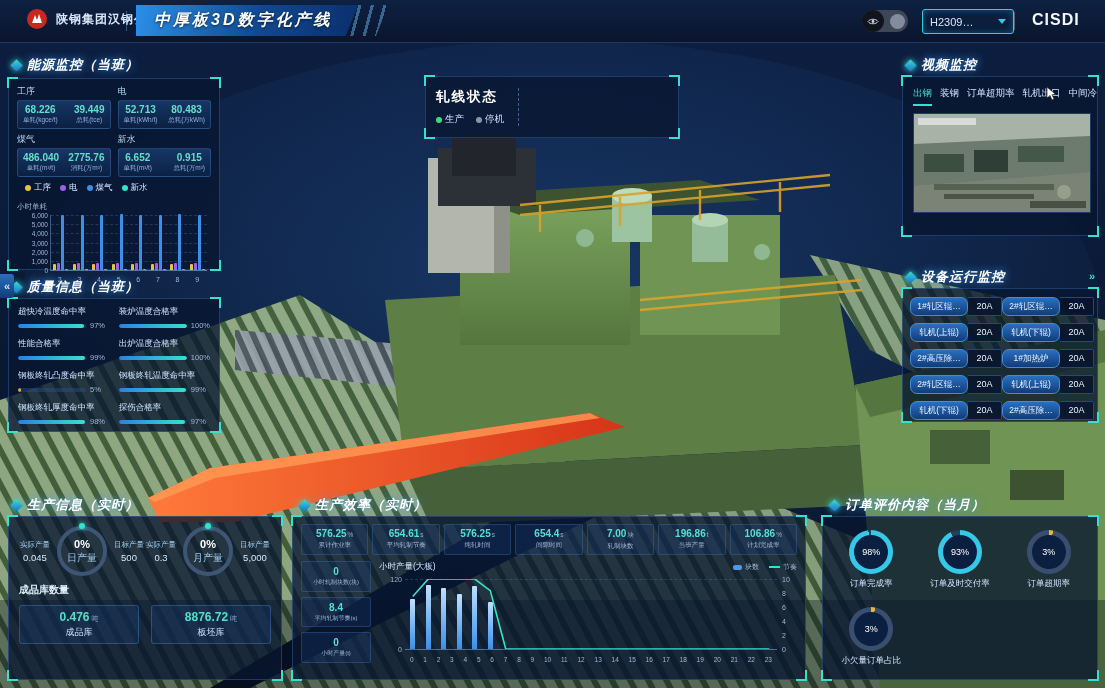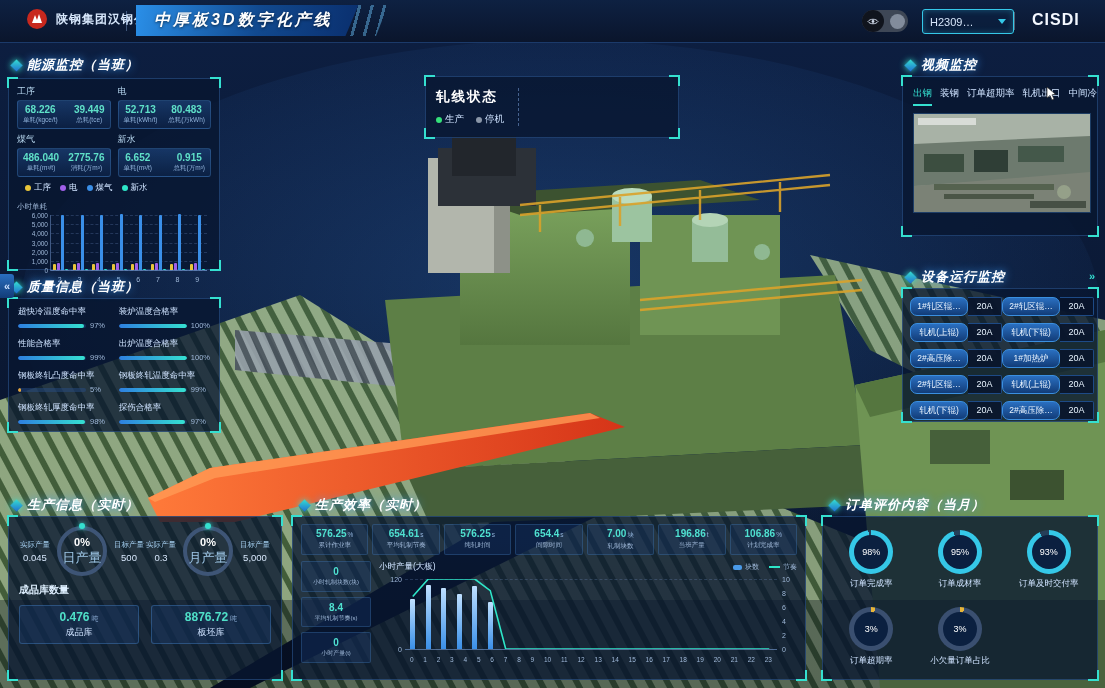--- a/index.html
+++ b/index.html
@@ -124,21 +124,21 @@
   #prod-gauges{display:flex;justify-content:space-around;margin-top:2px;}
   .ggroup{display:flex;align-items:center;gap:7px;}
   .gside{text-align:center;}
   .gs-l{font-size:7.5px;color:#9fc8e8;}
   .gs-v{font-size:9.5px;color:#d6e6fa;margin-top:2px;}
   .pgauge{width:50px;height:50px;border-radius:50%;border:4px solid #3e5576;position:relative;
           display:flex;flex-direction:column;align-items:center;justify-content:center;box-sizing:border-box;}
   .gdot{position:absolute;top:-7px;left:50%;margin-left:-3px;width:6px;height:6px;border-radius:50%;
         background:#35e0d0;box-shadow:0 0 5px #35e0d0;}
   .gpct{font-size:11px;font-weight:bold;color:#fff;}
-  .gname{font-size:13px;color:#9fc8e8;margin-top:1px;}
+  .gname{font-size:10px;color:#9fc8e8;margin-top:1px;}
   .stock-title{font-size:10px;font-weight:bold;color:#dff0ff;margin:7px 0 4px;}
   .sbar-row{display:flex;align-items:center;gap:5px;height:11px;}
   .sbar{height:6px;border-radius:3px;}
   .sbar.cyan{background:linear-gradient(90deg,#1f8fe0,#2ee6c8);}
   .sbar.yellow{background:linear-gradient(90deg,#f4f2e4,#e8a53a);}
   .sbar-label{font-size:8px;color:#9fc8e8;white-space:nowrap;}
   .sbar-val.cyan{color:#35e0d0;} .sbar-val.yellow{color:#e8b53a;}
   .sbar-val{font-size:8px;}
   #stock-cards{display:flex;gap:12px;margin-top:8px;}
   .scard{flex:1;height:37px;background:rgba(25,60,115,.35);border:1px solid rgba(80,150,220,.35);
@@ -846,26 +846,20 @@
 
   <div class="panel" id="p-orders">
     <div id="donut-grid">
         <div class="dcell">
           <div class="donut" style="background: conic-gradient(rgb(53, 200, 232) 98%, rgba(42, 72, 112, 0.6) 0deg);">
             <div class="hole">98%</div>
           </div>
           <div class="dlabel">订单完成率</div>
         </div>
         <div class="dcell">
-          <div class="donut" style="background: conic-gradient(rgb(53, 200, 232) 95%, rgba(42, 72, 112, 0.6) 0deg);">
-            <div class="hole">95%</div>
-          </div>
-          <div class="dlabel">订单成材率</div>
-        </div>
-        <div class="dcell">
           <div class="donut" style="background: conic-gradient(rgb(53, 200, 232) 93%, rgba(42, 72, 112, 0.6) 0deg);">
             <div class="hole">93%</div>
           </div>
           <div class="dlabel">订单及时交付率</div>
         </div>
         <div class="dcell">
           <div class="donut" style="background: conic-gradient(rgb(232, 181, 58) 3%, rgb(58, 79, 112) 0deg);">
             <div class="hole">3%</div>
           </div>
           <div class="dlabel">订单超期率</div>

